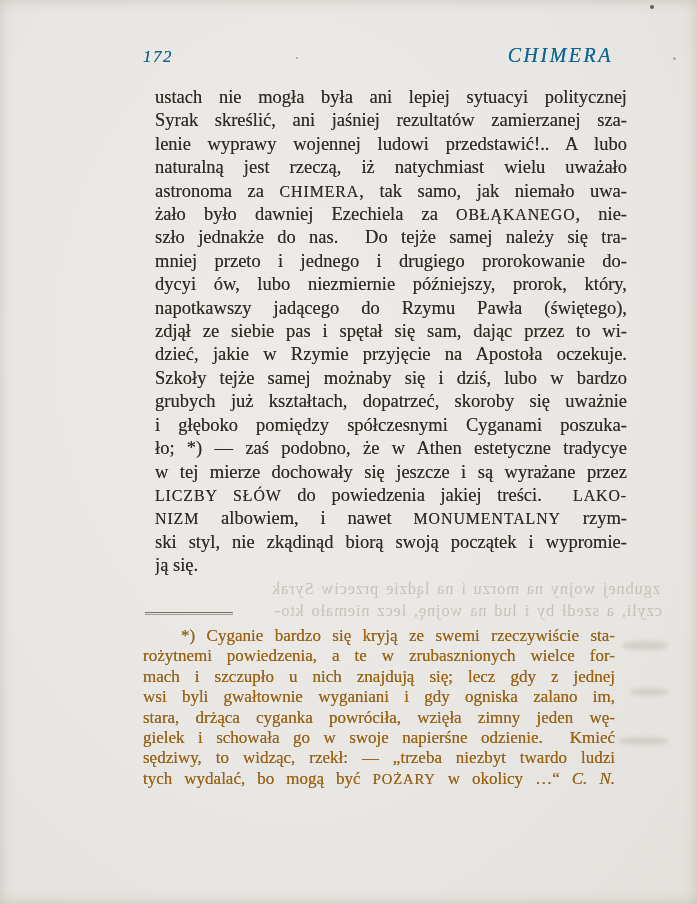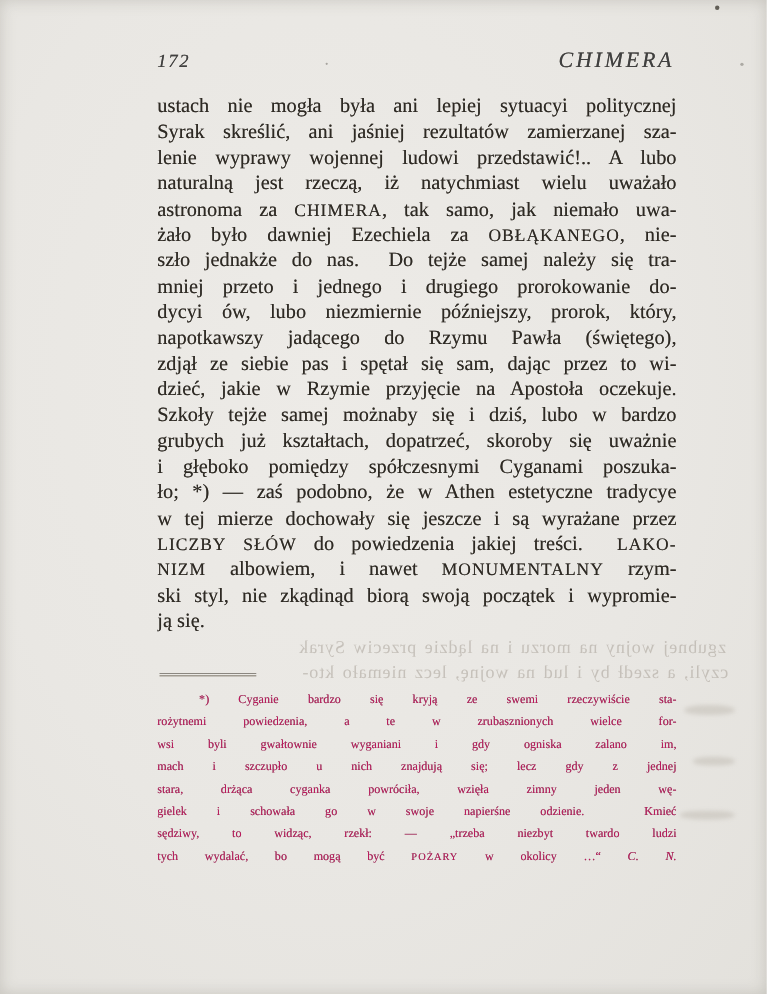--- a/index.html
+++ b/index.html
@@ -8,21 +8,21 @@
     font-family: "Liberation Serif", "DejaVu Serif", serif;
     background:
       radial-gradient(ellipse at 42% 38%, #edebe7 0%, #e9e7e3 55%, #e3e1dc 100%);
   }
   .page { position: absolute; inset: 0; }
 
   
   .header {
     position: absolute; left: 143px; top: 44px; width: 470px;
     display: flex; justify-content: space-between; align-items: baseline;
-    color: #404040;
+    color: #0369a1;
   }
   .pagenum {
     font-style: italic; font-size: 17px; letter-spacing: 1.5px;
     text-shadow: 0 0 0.6px rgba(53,49,42,.75);
   }
   .journal {
     font-style: italic; font-size: 20px; letter-spacing: 2.5px;
     text-shadow: 0 0 0.6px rgba(53,49,42,.75);
   }
 
@@ -38,39 +38,39 @@
   .smudge {
     position: absolute; background: #b5afa5; border-radius: 45%;
     filter: blur(2px); opacity: .4;
   }
   .sm1 { left: 622px; top: 641px; width: 46px; height: 9px; }
   .sm2 { left: 630px; top: 688px; width: 38px; height: 8px; }
   .sm3 { left: 618px; top: 737px; width: 50px; height: 8px; }
 
   
   .bodytext {
-    position: absolute; left: 143px; top: 86px; width: 472px;
+    position: absolute; left: 155px; top: 86px; width: 472px;
     font-size: 18.5px; line-height: 23.4px; color: #2e2a24;
     text-shadow: 0 0 0.6px rgba(46,42,36,.65);
   }
   .tline { text-align: justify; text-align-last: justify; overflow: hidden; }
   .tline.left-last { text-align-last: left; }
   .tline.indent { text-indent: 38px; }
   .caps { font-size: 0.86em; letter-spacing: 0.9px; }
   .italic { font-style: italic; }
 
   
   .rule {
     position: absolute; left: 145px; top: 612px; width: 88px; height: 3px;
     background: linear-gradient(#5f5a52 0 38%, rgba(0,0,0,0) 38% 62%, #938d82 62% 100%);
     opacity: .85;
   }
   .footnote {
     position: absolute; left: 143px; top: 626px; width: 472px;
-    font-size: 11px; line-height: 20.4px; color: #be185d;
+    font-size: 17px; line-height: 20.4px; color: #a16207;
     text-shadow: 0 0 0.5px rgba(51,47,40,.6);
   }
 
   
   .speck { position: absolute; border-radius: 50%; background: #403c34; }
   .sp1 { left: 650px; top: 5px;  width: 4px; height: 4px; opacity: .8; }
   .sp2 { left: 673px; top: 57px; width: 3px; height: 3px; opacity: .35; }
   .sp3 { left: 296px; top: 57px; width: 2px; height: 2px; opacity: .4; }
   .edge { position: absolute; inset: 0; box-shadow: inset 0 0 14px rgba(120,115,105,.28); pointer-events: none; }
 </style>
@@ -112,22 +112,22 @@
       <div class="tline"><span class="caps">NIZM</span> albowiem, i nawet <span class="caps">MONUMENTALNY</span> rzym-</div>
       <div class="tline">ski styl, nie zkądinąd biorą swoją początek i wypromie-</div>
       <div class="tline left-last">ją się.</div>
     </div>
 
   <div class="rule"></div>
 
   <div class="footnote">
       <div class="tline indent">*) Cyganie bardzo się kryją ze swemi rzeczywiście sta-</div>
       <div class="tline">rożytnemi powiedzenia, a te w zrubasznionych wielce for-</div>
+      <div class="tline">mach i szczupło u nich znajdują się; lecz gdy z jednej</div>
       <div class="tline">wsi byli gwałtownie wyganiani i gdy ogniska zalano im,</div>
-      <div class="tline">mach i szczupło u nich znajdują się; lecz gdy z jednej</div>
       <div class="tline">stara, drżąca cyganka powróciła, wzięła zimny jeden wę-</div>
       <div class="tline">gielek i schowała go w swoje napierśne odzienie.&nbsp; Kmieć</div>
       <div class="tline">sędziwy, to widząc, rzekł: — „trzeba niezbyt twardo ludzi</div>
       <div class="tline">tych wydalać, bo mogą być <span class="caps">POŻARY</span> w okolicy …“ <span class="italic">C. N.</span></div>
     </div>
 
   <span class="speck sp1"></span>
   <span class="speck sp2"></span>
   <span class="speck sp3"></span>
   <div class="edge"></div>

